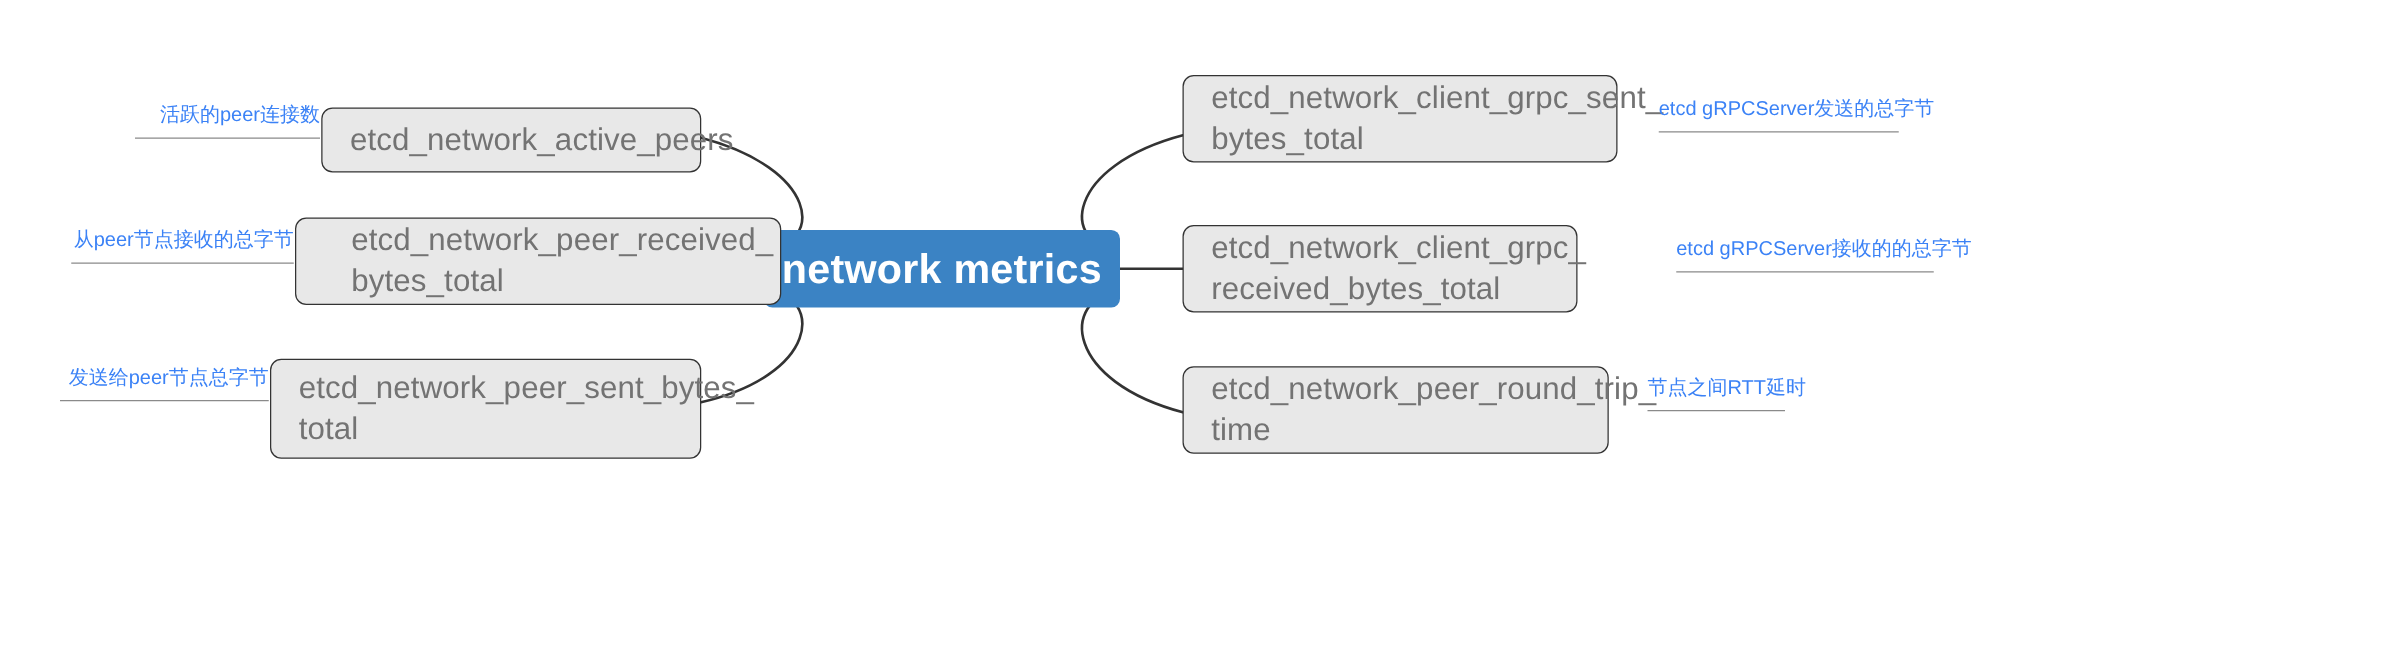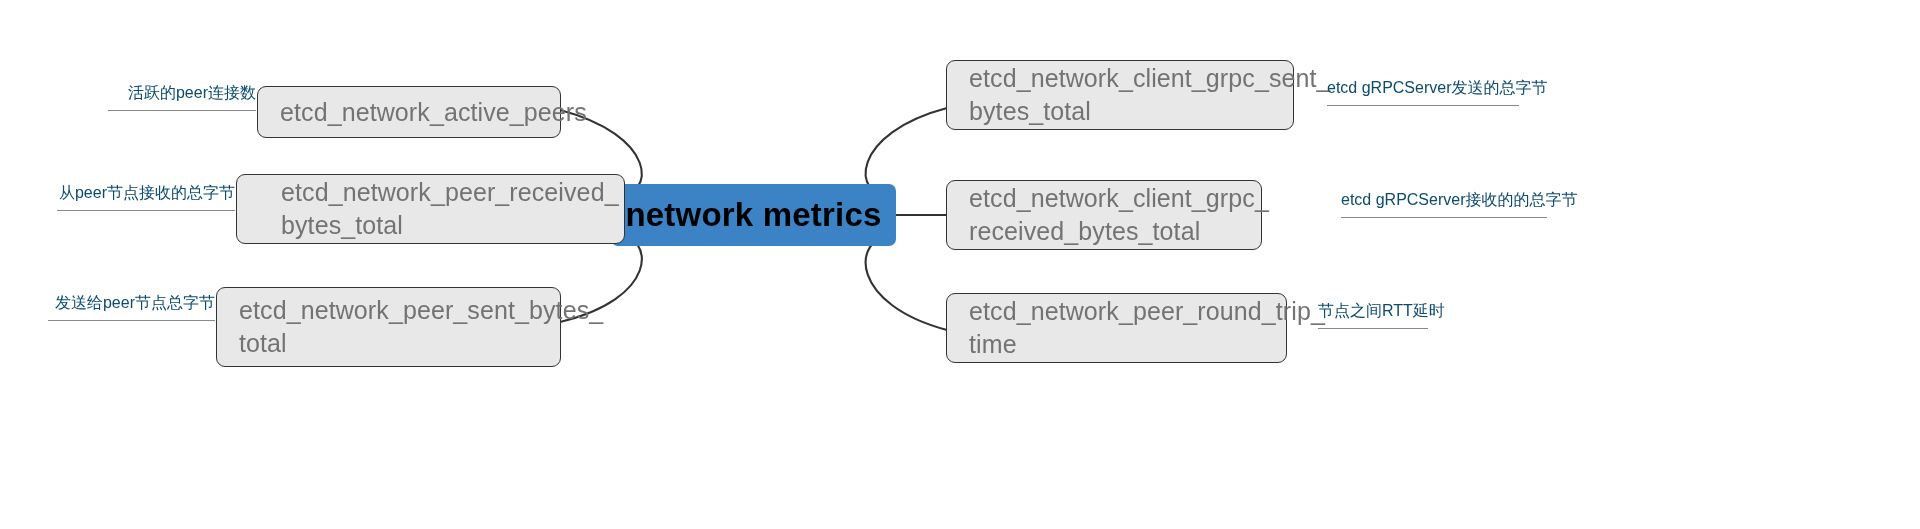--- a/index.html
+++ b/index.html
@@ -42,33 +42,33 @@
   }
   .node.two-line {
     align-items: center;
   }
   .center-node {
     position: absolute;
     box-sizing: border-box;
     background: #3b83c4;
     border: none;
     border-radius: 7px;
-    color: #000000;
+    color: #ffffff;
     font-size: 33px;
     font-weight: 600;
     letter-spacing: 0.2px;
     display: flex;
     align-items: center;
     justify-content: center;
   }
   .annot {
     position: absolute;
     box-sizing: border-box;
     font-size: 16px;
-    color: #0c4a6e;
+    color: #3b82f6;
     line-height: 20px;
     padding-bottom: 7px;
     border-bottom: 1.4px solid #8a8a8a;
     white-space: nowrap;
   }
   .annot.right-side {
     text-align: left;
   }
   .annot.left-side {
     text-align: right;

